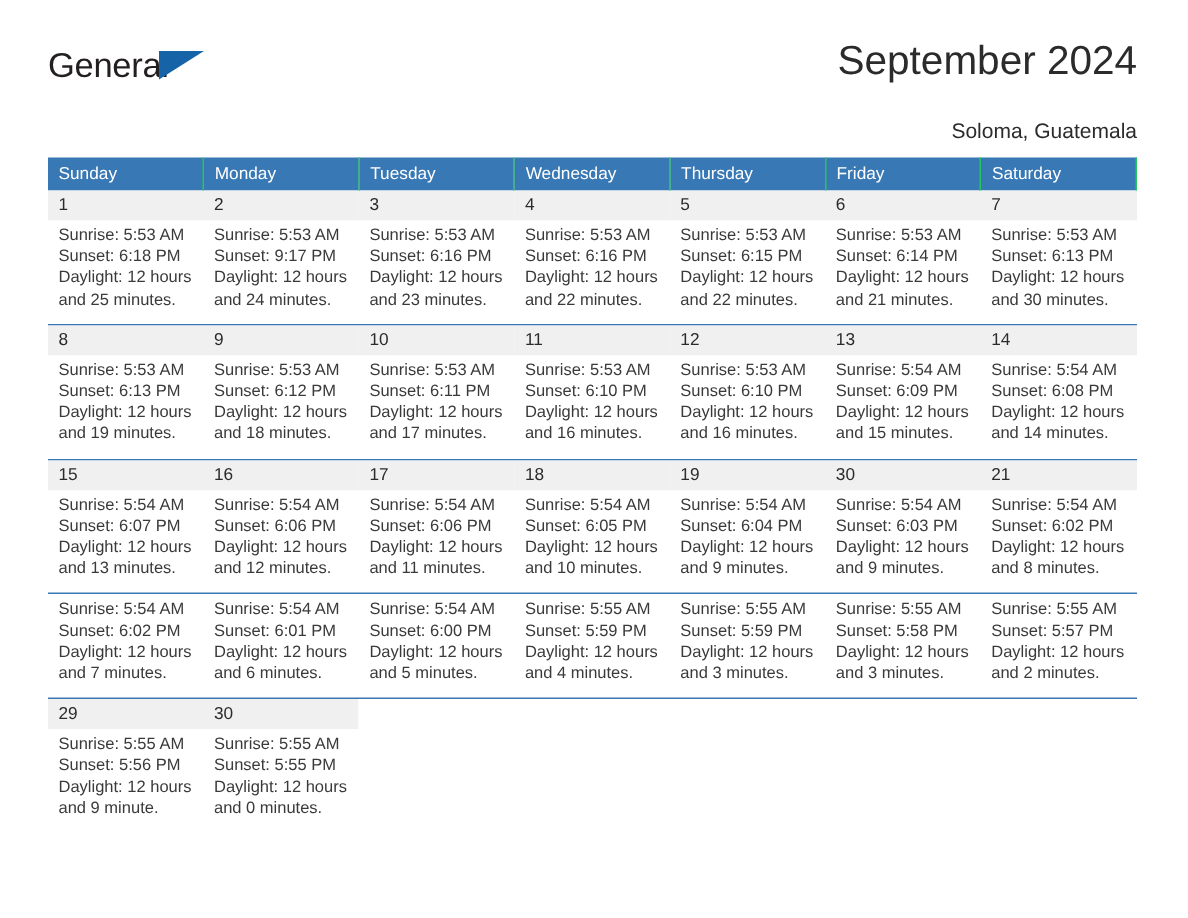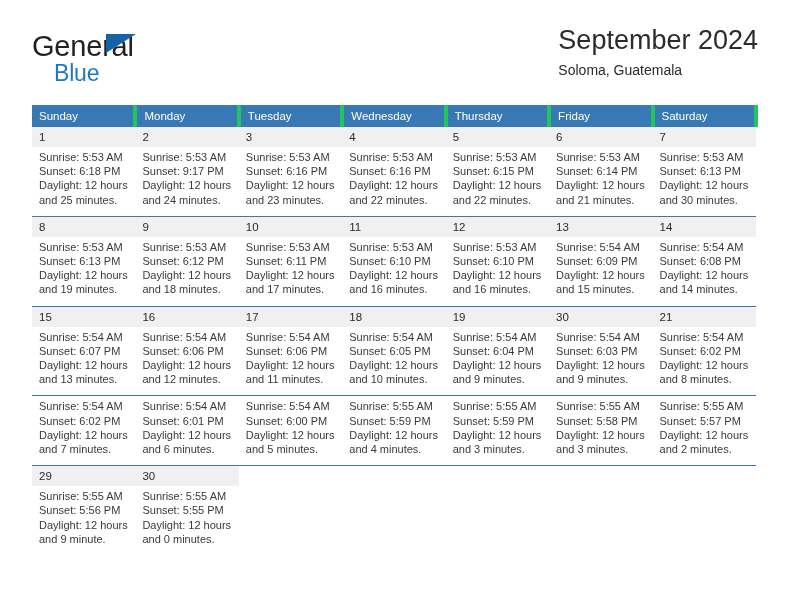--- a/index.html
+++ b/index.html
@@ -32,21 +32,21 @@
   }
 
   .logo {
     position: absolute;
     left: 0;
     top: 6px;
     width: 200px;
     height: 58px;
   }
   .logo-general {
-    font-size: 29px;
+    font-size: 23px;
     color: #231f20;
     letter-spacing: -0.2px;
     line-height: 1;
     display: block;
     font-family: "Liberation Sans", sans-serif;
   }
   .logo-blue {
     font-size: 23px;
     color: #1a7bc4;
     letter-spacing: -0.2px;
@@ -62,34 +62,34 @@
     width: 0;
     height: 0;
     border-left: 30px solid #1763a8;
     border-bottom: 19px solid transparent;
   }
 
   .title-block {
     position: absolute;
     right: 0;
     top: 0;
-    text-align: left;
+    text-align: right;
   }
   .cal-title {
     font-size: 27px;
     color: #2b2b2b;
     line-height: 1.08;
     font-weight: normal;
     margin: 0;
     white-space: nowrap;
   }
   .cal-subtitle {
     font-size: 14px;
     color: #2b2b2b;
-    margin-top: 7px;
+    margin-top: 24px;
     white-space: nowrap;
   }
 
   
   .calendar {
     position: absolute;
     left: 32px;
     top: 105px;
     width: 726px;
     border-collapse: collapse;
@@ -97,21 +97,21 @@
   }
   .calendar th {
     background: #3878b4;
     color: #ffffff;
     font-size: 11.5px;
     font-weight: normal;
     text-align: left;
     padding: 5px 0 5px 7px;
     height: 19px;
     box-sizing: border-box;
-    border-right: 4px solid #22c55e;
+    border-right: 1px solid #22c55e;
   }
 
   .week-sep td {
     padding: 0;
     height: 1px;
     background: #3878b4;
     font-size: 0;
     line-height: 0;
   }
 
@@ -149,21 +149,20 @@
 </head>
 <body>
 
 <div class="page">
 
   <div class="top-bar">
 
     <div class="logo">
       <span class="logo-general">General</span>
       <span class="logo-triangle"></span>
-      <span class="logo-blue">Blue</span>
     </div>
 
     <div class="title-block">
       <div class="cal-title">September 2024</div>
       <div class="cal-subtitle">Soloma, Guatemala</div>
     </div>
 
   </div>
 
   <table class="calendar">

